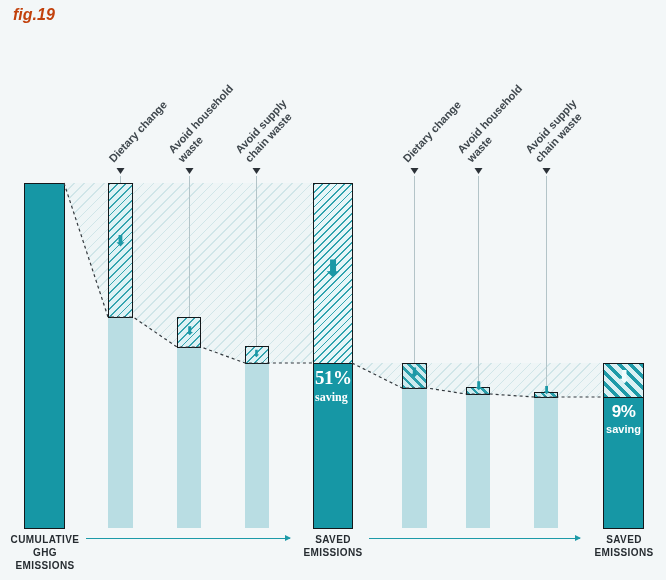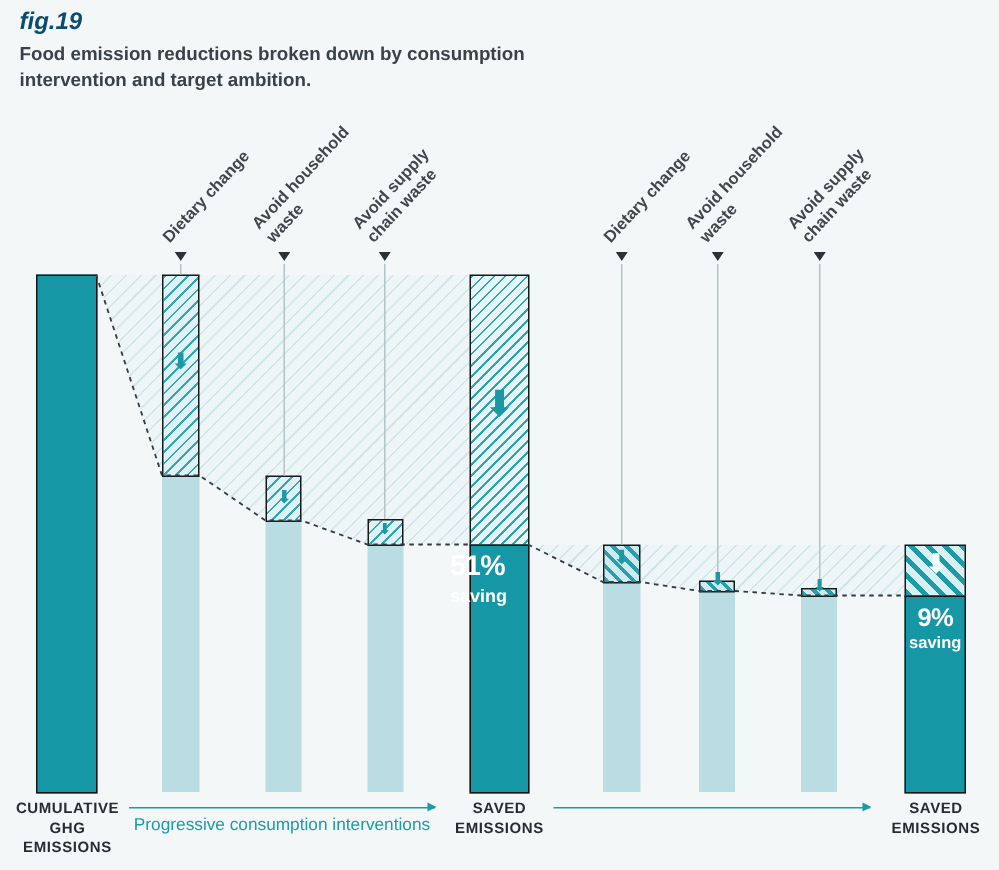--- a/index.html
+++ b/index.html
@@ -1,19 +1,19 @@
 <!DOCTYPE html>
 <html><head>
 <meta charset="utf-8">
 <style>
   html,body{margin:0;padding:0;}
   body{font-family:"Liberation Sans",sans-serif;background:#e9edee;}
   #stage{position:relative;width:666px;height:580px;background:#f3f7f8;overflow:hidden;}
   
-  .fig-id{position:absolute;left:13px;top:6px;font-size:16px;font-weight:700;font-style:italic;color:#0c4a6e;}
+  .fig-id{position:absolute;left:13px;top:6px;font-size:16px;font-weight:700;font-style:italic;color:#c2410c;}
   .fig-sub{position:absolute;left:13px;top:28px;width:345px;font-size:12.5px;font-weight:600;line-height:1.32;color:#3a4249;}
   
   .solidbar{position:absolute;background:#1697a5;border:1px solid #14181b;box-sizing:border-box;}
   .pale{position:absolute;background:#b9dde3;}
   .redbox{position:absolute;border:1px solid #14181b;box-sizing:border-box;
           background:repeating-linear-gradient(135deg,#35a5b0 0 1.3px,#def2f5 1.3px 5.5px);}
   .redbox.amb{background:repeating-linear-gradient(45deg,#2a9fab 0 2.6px,#cdeaee 2.6px 6.5px);}
   .savedhatch{position:absolute;border:1px solid #14181b;box-sizing:border-box;
           background:repeating-linear-gradient(135deg,#2fa3ae 0 1.3px,#e6f6f8 1.3px 5.2px);}
   .savedhatch.amb{background:repeating-linear-gradient(45deg,#1d9aa8 0 3.5px,#d9f0f3 3.5px 8px);}
@@ -37,21 +37,20 @@
   .saving .pct{display:block;font-size:19px;letter-spacing:-.5px;}
   .saving .word{display:block;font-size:12px;margin-top:4px;}
   svg.overlay{position:absolute;left:0;top:0;pointer-events:none;}
 </style>
 </head>
 <body>
 
 <div id="stage">
 
   <div class="fig-id">fig.19</div>
-  <div class="fig-sub">Food emission reductions broken down by consumption intervention and target ambition.</div>
 
   <div class="bghatch" style="left:64px;top:183px;width:249px;height:181px;
               clip-path:polygon(0 0,249px 0,249px 180px,181px 180px,137px 164px,113px 164px,69px 134px,44px 134px);"></div>
   <div class="bghatch" style="left:352px;top:363px;width:251px;height:34px;
               clip-path:polygon(0 0,251px 0,251px 34px,206px 34px,182px 34px,138px 31px,114px 31px,75px 25px,50px 25px);"></div>
 
   <div class="solidbar" style="left:24px;top:183px;width:41px;height:346px;"></div>
 
   <div class="pale" style="left:108px;top:317px;width:25px;height:211px;"></div>
   <div class="pale" style="left:177px;top:347px;width:24px;height:181px;"></div>
@@ -63,21 +62,21 @@
   <div class="redbox" style="left:108px;top:183px;width:25px;height:135px;"></div>
   <div class="redbox" style="left:177px;top:317px;width:24px;height:31px;"></div>
   <div class="redbox" style="left:245px;top:346px;width:24px;height:18px;"></div>
 
   <div class="redbox amb" style="left:402px;top:363px;width:25px;height:26px;"></div>
   <div class="redbox amb" style="left:466px;top:387px;width:24px;height:8px;"></div>
   <div class="redbox amb" style="left:534px;top:392px;width:24px;height:6px;"></div>
 
   <div class="savedhatch" style="left:313px;top:183px;width:40px;height:181px;"></div>
   <div class="solidbar" style="left:313px;top:363px;width:40px;height:166px;"></div>
-  <div class="saving" style="left:300px;top:368px;">
+  <div class="saving" style="left:315px;top:368px;font-family:Liberation Serif, serif;">
     <span class="pct">51%</span>
     <span class="word">saving</span>
   </div>
 
   <div class="savedhatch amb" style="left:603px;top:363px;width:41px;height:35px;"></div>
   <div class="solidbar" style="left:603px;top:397px;width:41px;height:132px;"></div>
   <div class="saving" style="left:603px;top:403px;width:41px;text-align:center;">
     <span class="pct" style="font-size:17px;">9%</span>
     <span class="word" style="font-size:11px;">saving</span>
   </div>
@@ -123,19 +122,18 @@
 GHG
 EMISSIONS</div>
   <div class="cap" style="left:293px;top:533px;width:80px;">SAVED
 EMISSIONS</div>
   <div class="cap" style="left:582px;top:533px;width:84px;">SAVED
 EMISSIONS</div>
 
   <div class="arrowline" style="left:86px;top:538px;width:204px;">
     <span class="arrowhead"></span>
   </div>
-  <div class="tealcap" style="left:78px;top:544px;width:220px;">Progressive consumption interventions</div>
 
   <div class="arrowline" style="left:369px;top:538px;width:211px;">
     <span class="arrowhead"></span>
   </div>
 
 </div>
 
 </body></html>

